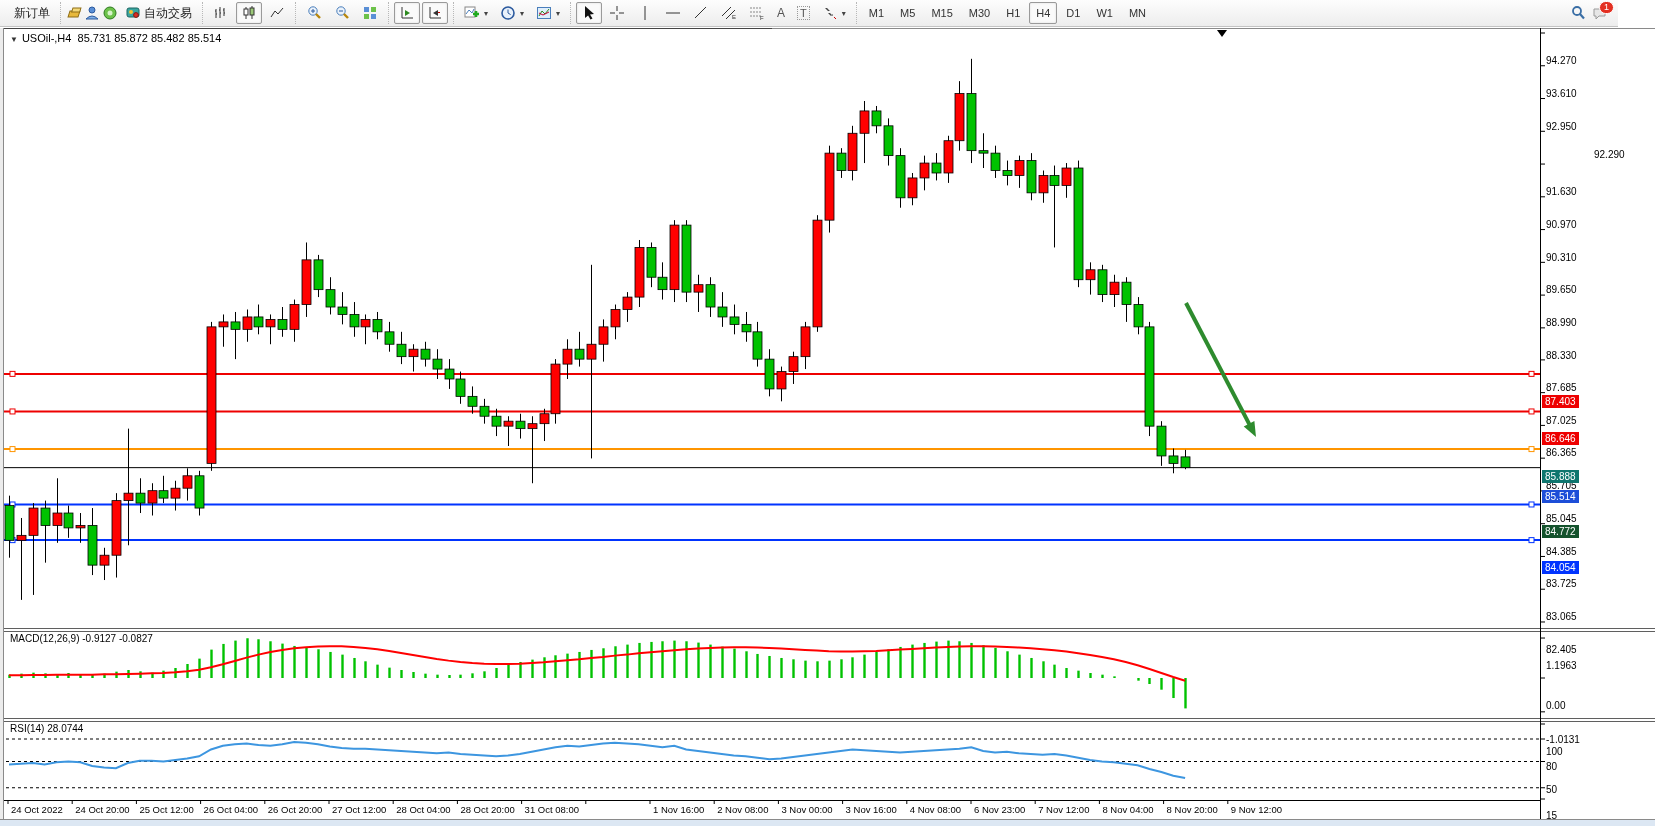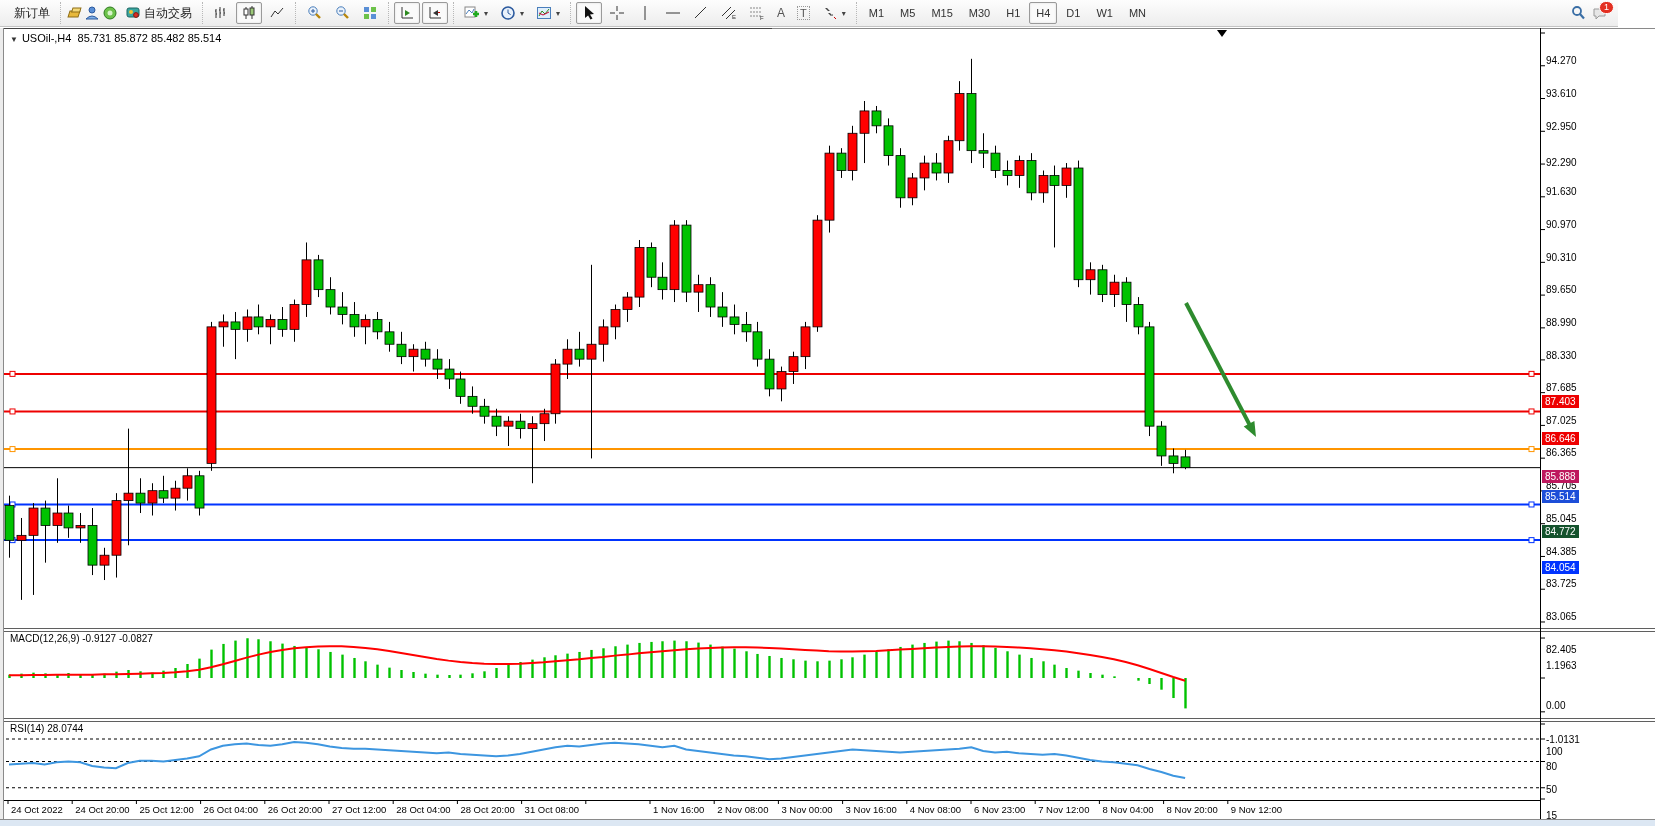--- a/index.html
+++ b/index.html
@@ -654,39 +654,39 @@
       </svg>
   <div id="symline">
     <span class="tri">▼</span><span>USOil-,H4</span>&nbsp;&nbsp;<span>85.731 85.872 85.482 85.514</span>
   </div>
   <div class="ind-label" style="top:605px">MACD(12,26,9) -0.9127 -0.0827</div>
   <div class="ind-label" style="top:695px">RSI(14) 28.0744</div>
   <div id="labels">
         <div class="pricelab" style="top: 27px;">94.270</div>
         <div class="pricelab" style="top: 59.7624px;">93.610</div>
         <div class="pricelab" style="top: 92.5248px;">92.950</div>
-        <div class="pricelab" style="top: 129px;">92.290</div>
+        <div class="pricelab" style="top: 121px; margin-left: 48px;">92.290</div>
         <div class="pricelab" style="top: 158.05px;">91.630</div>
         <div class="pricelab" style="top: 190.812px;">90.970</div>
         <div class="pricelab" style="top: 223.574px;">90.310</div>
         <div class="pricelab" style="top: 256.337px;">89.650</div>
         <div class="pricelab" style="top: 289.099px;">88.990</div>
         <div class="pricelab" style="top: 321.862px;">88.330</div>
         <div class="pricelab" style="top: 353.879px;">87.685</div>
         <div class="pricelab" style="top: 386.642px;">87.025</div>
         <div class="pricelab" style="top: 419.404px;">86.365</div>
         <div class="pricelab" style="top: 452.167px;">85.705</div>
         <div class="pricelab" style="top: 484.929px;">85.045</div>
         <div class="pricelab" style="top: 517.691px;">84.385</div>
         <div class="pricelab" style="top: 550.454px;">83.725</div>
         <div class="pricelab" style="top: 583.216px;">83.065</div>
         <div class="pricelab" style="top: 615.979px;">82.405</div>
         <div class="boxlab" style="top: 366.878px; background: rgb(238, 0, 0);">87.403</div>
         <div class="boxlab" style="top: 404.455px; background: rgb(238, 0, 0);">86.646</div>
-        <div class="boxlab" style="top: 442.082px; background: #be185d;">85.888</div>
+        <div class="boxlab" style="top: 442.082px; background: #0f766e;">85.888</div>
         <div class="boxlab" style="top: 497.481px; background: #14532d;">84.772</div>
         <div class="boxlab" style="top: 533.122px; background: rgb(0, 51, 255);">84.054</div>
         <div class="boxlab" style="top: 461.648px; background: #1d4ed8;">85.514</div>
         <div class="pricelab" style="top: 632.044px;">1.1963</div>
         <div class="pricelab" style="top: 672px;">0.00</div>
         <div class="pricelab" style="top: 705.838px;">-1.0131</div>
         <div class="pricelab" style="top: 718px;">100</div>
         <div class="pricelab" style="top: 733px;">80</div>
         <div class="pricelab" style="top: 755.5px;">50</div>
         <div class="pricelab" style="top: 781.75px;">15</div>

